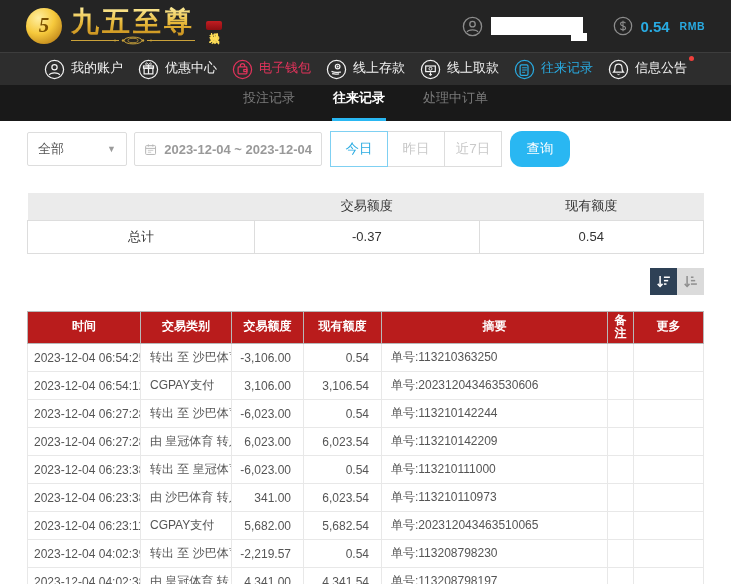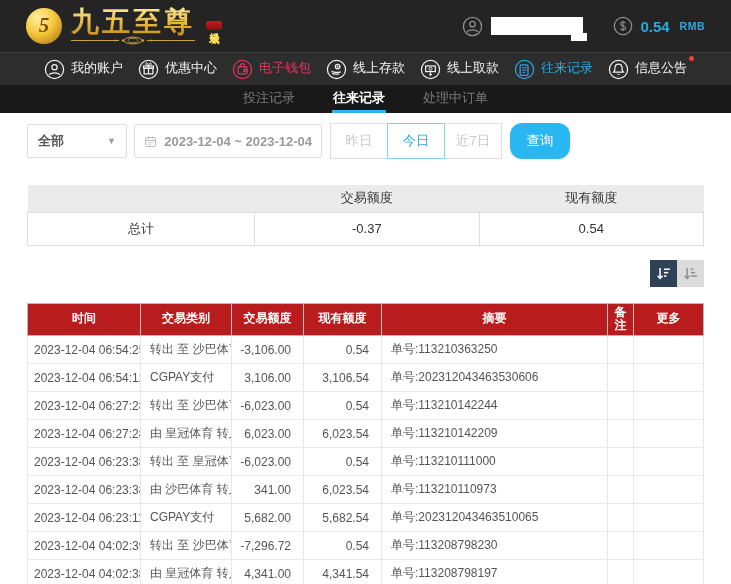--- a/index.html
+++ b/index.html
@@ -32,29 +32,29 @@
   
   .mainnav { height:33px; background:#2d2d2d; border-top:1px solid #3d3d3d;
     display:flex; align-items:center; justify-content:space-between; padding:0 44px; }
   .nav-item { display:flex; align-items:flex-start; gap:6px; color:#f2f2f2; font-size:13px;
     cursor:pointer; position:relative; white-space:nowrap; }
   .nav-item.red { color:#e2335b; }
   .nav-item.blue { color:#29abe2; }
   .nav-dot { position:absolute; top:-3px; right:-7px; width:5px; height:5px; border-radius:50%; background:#f0403c; }
 
   
-  .subnav { height:28px; background:#191919; display:flex; justify-content:center; gap:36px; font-size:13px; }
+  .subnav { height:36px; background:#191919; display:flex; justify-content:center; gap:36px; font-size:13px; }
   .subnav-item { color:#7a7a7a; line-height:26px; cursor:pointer; padding:0 1px; border-bottom:3px solid transparent; }
   .subnav-item.active { color:#fff; font-weight:bold; border-bottom-color:#29b7f2; }
 
   
   .content { padding:0 27px; }
   .filters { padding:10px 0 0; display:flex; align-items:center; }
   .select-box { width:100px; height:34px; border:1px solid #ddd; border-radius:2px; background:#fff;
-    display:flex; align-items:center; justify-content:space-between; padding:0 10px; font-size:13px; color:#555; cursor:pointer;font-weight:bold; }
+    display:flex; align-items:center; justify-content:space-between; padding:0 10px; font-size:13px; color:#555; cursor:pointer; }
   .caret { color:#9b9b9b; font-size:9px; }
   .date-box { margin-left:7px; width:188px; height:34px; border:1px solid #ddd; border-radius:2px; background:#fff;
     display:flex; align-items:center; gap:7px; padding:0 9px; font-size:13px; color:#999; cursor:pointer; white-space:nowrap;font-weight:bold; }
   .btn-group { display:flex; margin-left:8px; }
   .qbtn { width:58px; height:36px; background:#fff; border:1px solid #ddd; color:#c9c9c9; font-size:13.5px; cursor:pointer; }
   .qbtn + .qbtn { margin-left:-1px; }
   .qbtn.active { border-color:#7fd0f2; color:#29abe2; position:relative; z-index:1; }
   .search-btn { margin-left:8px; width:60px; height:36px; background:#29b7f2; border:none; border-radius:12px;
     color:#fff; font-size:13.5px; cursor:pointer; }
 
@@ -202,22 +202,22 @@
         <rect x="3" y="5" width="18" height="16" rx="1.5"></rect>
           <line x1="3" y1="10" x2="21" y2="10"></line>
         <line x1="8" y1="2.8" x2="8" y2="6.6"></line>
           <line x1="16" y1="2.8" x2="16" y2="6.6"></line>
         <line x1="7" y1="13.5" x2="17" y2="13.5" stroke-width="1.3"></line>
           <line x1="7" y1="17" x2="13" y2="17" stroke-width="1.3"></line>
       </svg>
       <span>2023-12-04 ~ 2023-12-04</span>
     </div>
     <div class="btn-group">
+      <button class="qbtn active">今日</button>
       <button class="qbtn">昨日</button>
-      <button class="qbtn active">今日</button>
       <button class="qbtn">近7日</button>
     </div>
     <button class="search-btn">查询</button>
   </div>
 
   <table class="summary-table">
     <colgroup>
         <col style="width:33.6%">
         <col style="width:33.2%">
         <col style="width:33.2%">
@@ -338,21 +338,21 @@
           <td class="l">CGPAY支付</td>
           <td class="r">5,682.00</td>
           <td class="r">5,682.54</td>
           <td class="l">单号:202312043463510065</td>
           <td class="c"></td>
           <td class="c"></td>
         </tr>
         <tr>
           <td class="c">2023-12-04 04:02:39</td>
           <td class="l">转出 至 沙巴体育</td>
-          <td class="r">-7,296.72</td>
+          <td class="r">-2,219.57</td>
           <td class="r">0.54</td>
           <td class="l">单号:113208798230</td>
           <td class="c"></td>
           <td class="c"></td>
         </tr>
         <tr>
           <td class="c">2023-12-04 04:02:38</td>
           <td class="l">由 皇冠体育 转入</td>
           <td class="r">4,341.00</td>
           <td class="r">4,341.54</td>

